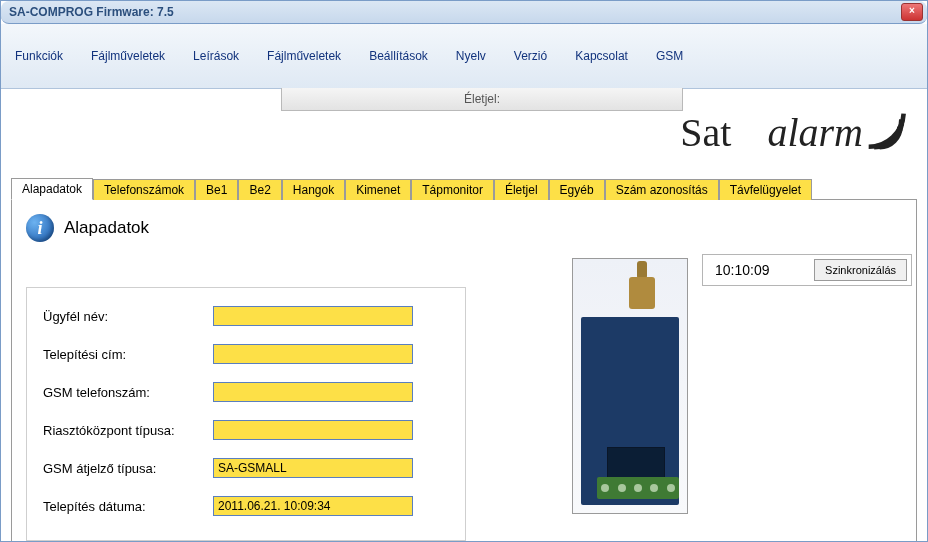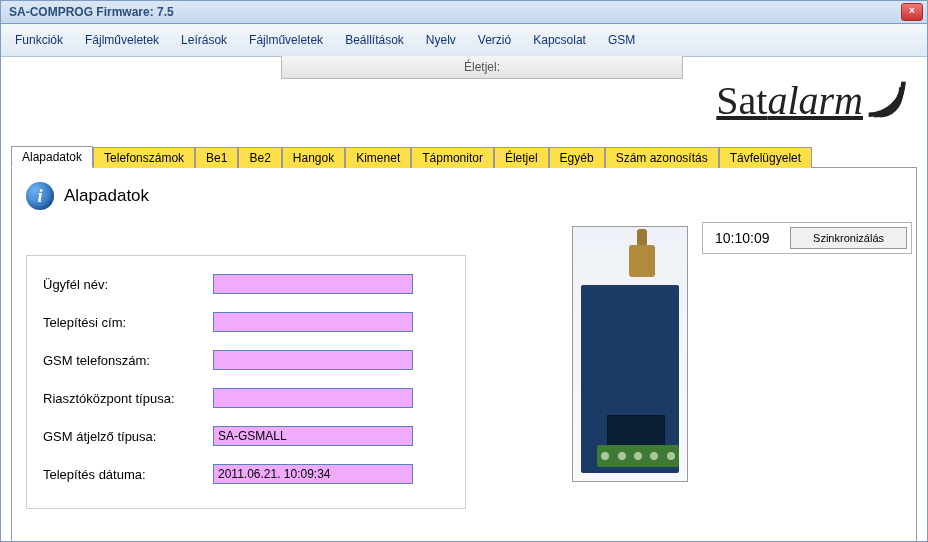--- a/index.html
+++ b/index.html
@@ -1,57 +1,57 @@
 <!DOCTYPE html>
 <html><head>
 <meta charset="utf-8">
 <style>
   html,body{margin:0;padding:0;font-family:"Segoe UI",Tahoma,sans-serif;font-size:12px;color:#000;}
   body{width:928px;height:542px;overflow:hidden;background:#fff;border:1px solid #7a9cc7;box-sizing:border-box;position:relative;}
   
-  .titlebar{height:22px;background:linear-gradient(#dbe7f4,#c7d8ec);border-bottom:1px solid #7a9cc7;display:flex;align-items:center;padding:0 4px;}
+  .titlebar{height:22px;background:linear-gradient(#dbe7f4,#c7d8ec);border-bottom:1px solid #7a9cc7;display:flex;align-items:center;padding:0 4px;border-radius:8px;}
   .titlebar .title{flex:1;font-weight:bold;color:#2b4f7d;padding-left:4px;}
   .titlebar .close{width:20px;height:16px;background:linear-gradient(#e77,#c33);border:1px solid #933;border-radius:3px;color:#fff;font-weight:bold;font-size:10px;line-height:14px;text-align:center;cursor:pointer;}
   
-  .menubar{height:24px;background:linear-gradient(#f3f7fb,#dfe9f4);border-bottom:1px solid #b0c4dc;display:flex;align-items:center;padding:4px 6px;gap:6px;}
+  .menubar{height:24px;background:linear-gradient(#f3f7fb,#dfe9f4);border-bottom:1px solid #b0c4dc;display:flex;align-items:center;padding:20px 6px;gap:12px;}
   .menubar .menuitem{padding:2px 8px;color:#12337d;cursor:pointer;}
   
   .toparea{position:relative;height:88px;background:#fff;}
   .ugyfelstrip{position:absolute;left:280px;top:-1px;width:400px;height:22px;border:1px solid #b9b9b9;background:linear-gradient(#f5f5f5,#e3e3e3);display:flex;align-items:center;justify-content:center;color:#555;border-top:none;}
-  .logo{position:absolute;right:16px;top:20px;font-family:"Times New Roman",serif;font-style:italic;font-size:40px;font-weight:500;color:#222;display:flex;align-items:center;text-decoration:underline;}
+  .logo{position:absolute;right:16px;top:20px;font-family:"Times New Roman",serif;font-style:italic;font-size:40px;font-weight:500;color:#222;display:flex;align-items:center;}
   .logo .sat{font-style:normal;}
-  .logo .alarm{font-style:italic;font-weight:400;}
+  .logo .alarm{font-style:italic;font-weight:400;margin-left:36px;}
   .logo-arc{width:46px;height:46px;margin-left:2px;}
   
   .tabbar{display:flex;align-items:flex-end;border-bottom:1px solid #9a9a9a;margin:0 10px;position:relative;top:0;height:22px;}
   .tab{padding:3px 10px 3px 10px;border:1px solid #9a9a9a;border-bottom:none;background:#fde047;margin-right:0px;font-size:12px;cursor:pointer;position:relative;top:1px;white-space:nowrap;}
   .tab.active{background:#fff;border-bottom:1px solid #fff;}
   .tabpanel{margin:0 10px;border:1px solid #9a9a9a;border-top:none;padding:14px 14px;min-height:350px;position:relative;background:#fff;}
   
   .panelhdr{display:flex;align-items:center;gap:10px;margin-bottom:18px;}
   .info-icon{width:28px;height:28px;border-radius:50%;background:radial-gradient(circle at 30% 30%,#6cb2f0,#1555a9);color:#fff;font-family:Georgia,serif;font-style:italic;font-weight:bold;font-size:18px;display:flex;align-items:center;justify-content:center;box-shadow:inset -2px -2px 4px rgba(0,0,0,.3);}
   .panelhdr h1{margin:0;font-size:17px;font-weight:normal;}
   
   .formblock{border:1px solid #cfcfcf;padding:18px 16px 24px 16px;width:440px;box-sizing:border-box;margin-top:45px;}
   .formrow{display:flex;align-items:center;margin-bottom:18px;}
   .formrow:last-child{margin-bottom:0;}
   .formrow label{width:170px;font-size:13px;}
-  .formrow input{width:200px;height:20px;border:1px solid #5a7fbf;background:#f0abfc;font-size:12px;padding:0 4px;box-sizing:border-box;}
+  .formrow input{width:200px;height:20px;border:1px solid #5a7fbf;background:#fde047;font-size:12px;padding:0 4px;box-sizing:border-box;}
   
   .device-img{position:absolute;left:560px;top:58px;width:114px;height:254px;border:1px solid #9a9a9a;background:linear-gradient(#eef1f7,#f8f9fb);overflow:hidden;}
   .pcb{position:absolute;left:8px;top:58px;width:98px;height:188px;background:#1c3a66;border-radius:2px;}
   .antenna-base{position:absolute;left:56px;top:18px;width:26px;height:32px;background:#b08b3e;border-radius:3px;}
   .antenna-stub{position:absolute;left:64px;top:2px;width:10px;height:18px;background:#9a7a34;border-radius:3px;}
   .chip{position:absolute;left:26px;top:130px;width:56px;height:44px;background:#0b1e35;border:1px solid #0a1628;}
   .conn{position:absolute;left:16px;bottom:6px;width:82px;height:22px;background:#3f7a34;border-radius:2px;display:flex;justify-content:space-around;align-items:center;}
   .conn .screw{width:8px;height:8px;background:#a8c79d;border-radius:50%;}
   
   .timebox{position:absolute;left:690px;top:54px;width:210px;height:32px;border:1px solid #b5b5b5;display:flex;align-items:center;padding-left:12px;box-sizing:border-box;}
   .timebox .time{font-size:14px;flex:1;}
-  .syncbtn{height:22px;padding:0 22px;font-size:11px;border:1px solid #9a9a9a;background:#f0f0f0;cursor:pointer;margin-right:4px;}
+  .syncbtn{height:22px;padding:0 10px;font-size:11px;border:1px solid #9a9a9a;background:#f0f0f0;cursor:pointer;margin-right:4px;}
 </style>
 </head>
 <body>
 
 <div class="titlebar">
   <div class="title">SA-COMPROG Firmware: 7.5</div>
   <div class="close">×</div>
 </div>
 
 <div class="menubar">

